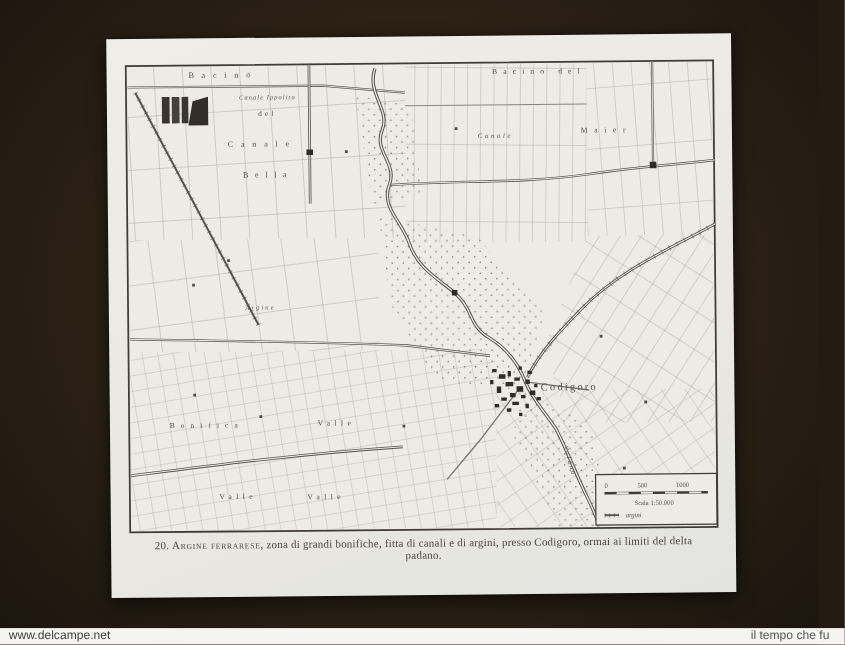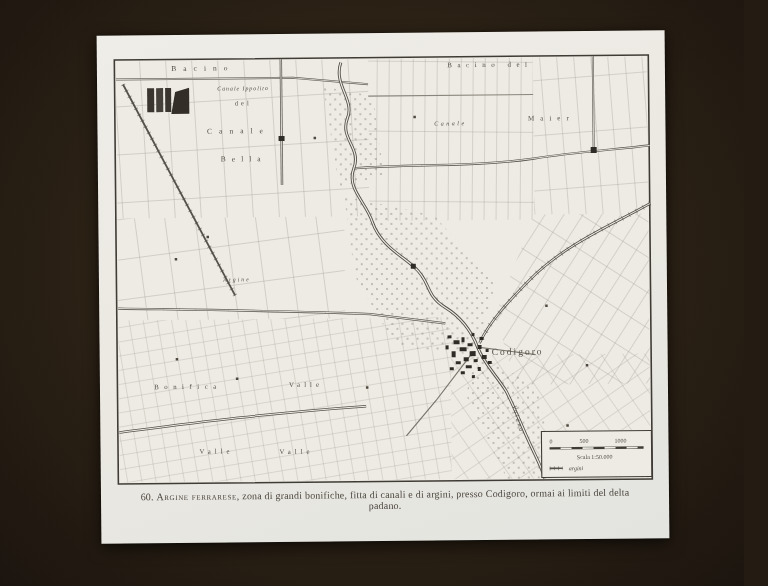--- a/index.html
+++ b/index.html
@@ -205,19 +205,23 @@
           <g>
             <line x1="433" y1="414" x2="446" y2="414" stroke="#56524b" stroke-width="1.6"></line>
             <line x1="433" y1="414" x2="446" y2="414" stroke="#56524b" stroke-width="4" stroke-dasharray="0.7 3.5" opacity="0.7"></line>
           </g>
           <text class="lbl-it" x="452" y="416" font-size="6">argini</text>
         </g>
       </svg>
     </div>
 
     <div class="caption">
-      <span>60.</span>
+      <span>20.</span>
       <span class="cap-title">Argine ferrarese</span><span>, zona di grandi bonifiche, fitta di canali e di argini, presso Codigoro, ormai ai limiti del delta padano.</span>
     </div>
   </div>
 
+  <div class="strip">
+    <span class="wm-left">www.delcampe.net</span>
+    <span class="wm-right">il tempo che fu</span>
+  </div>
 
 </div>
 
 </body></html>

